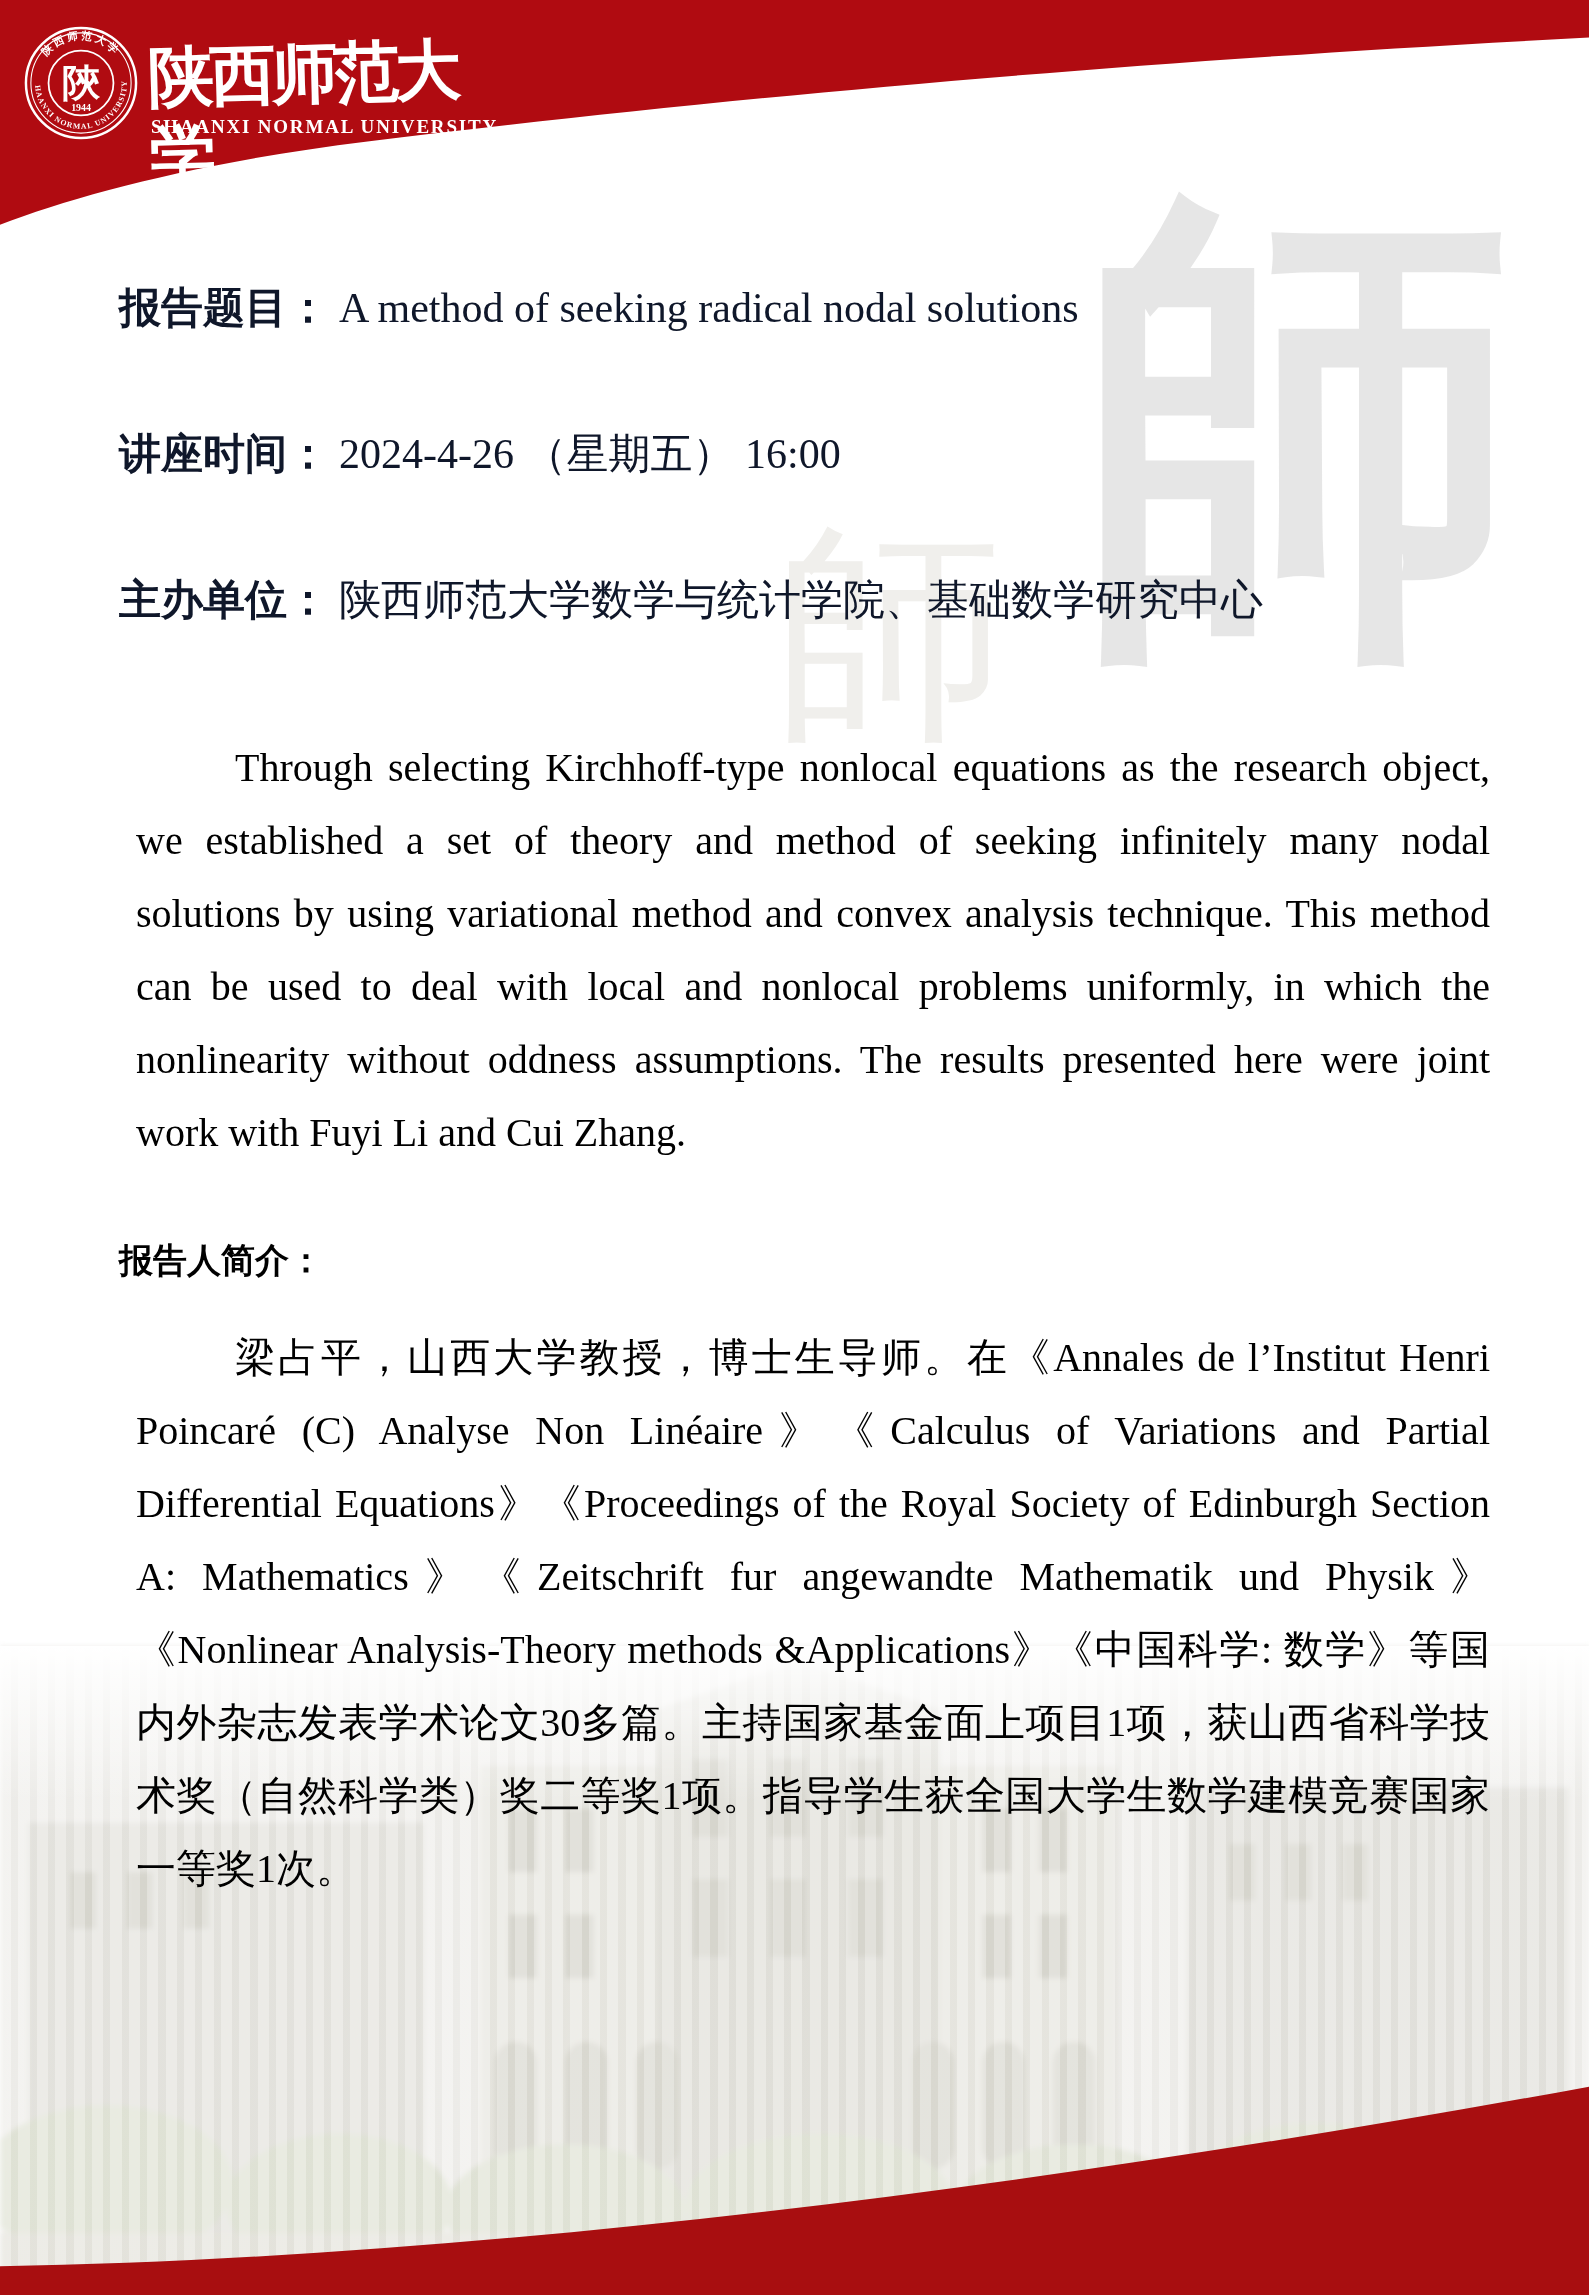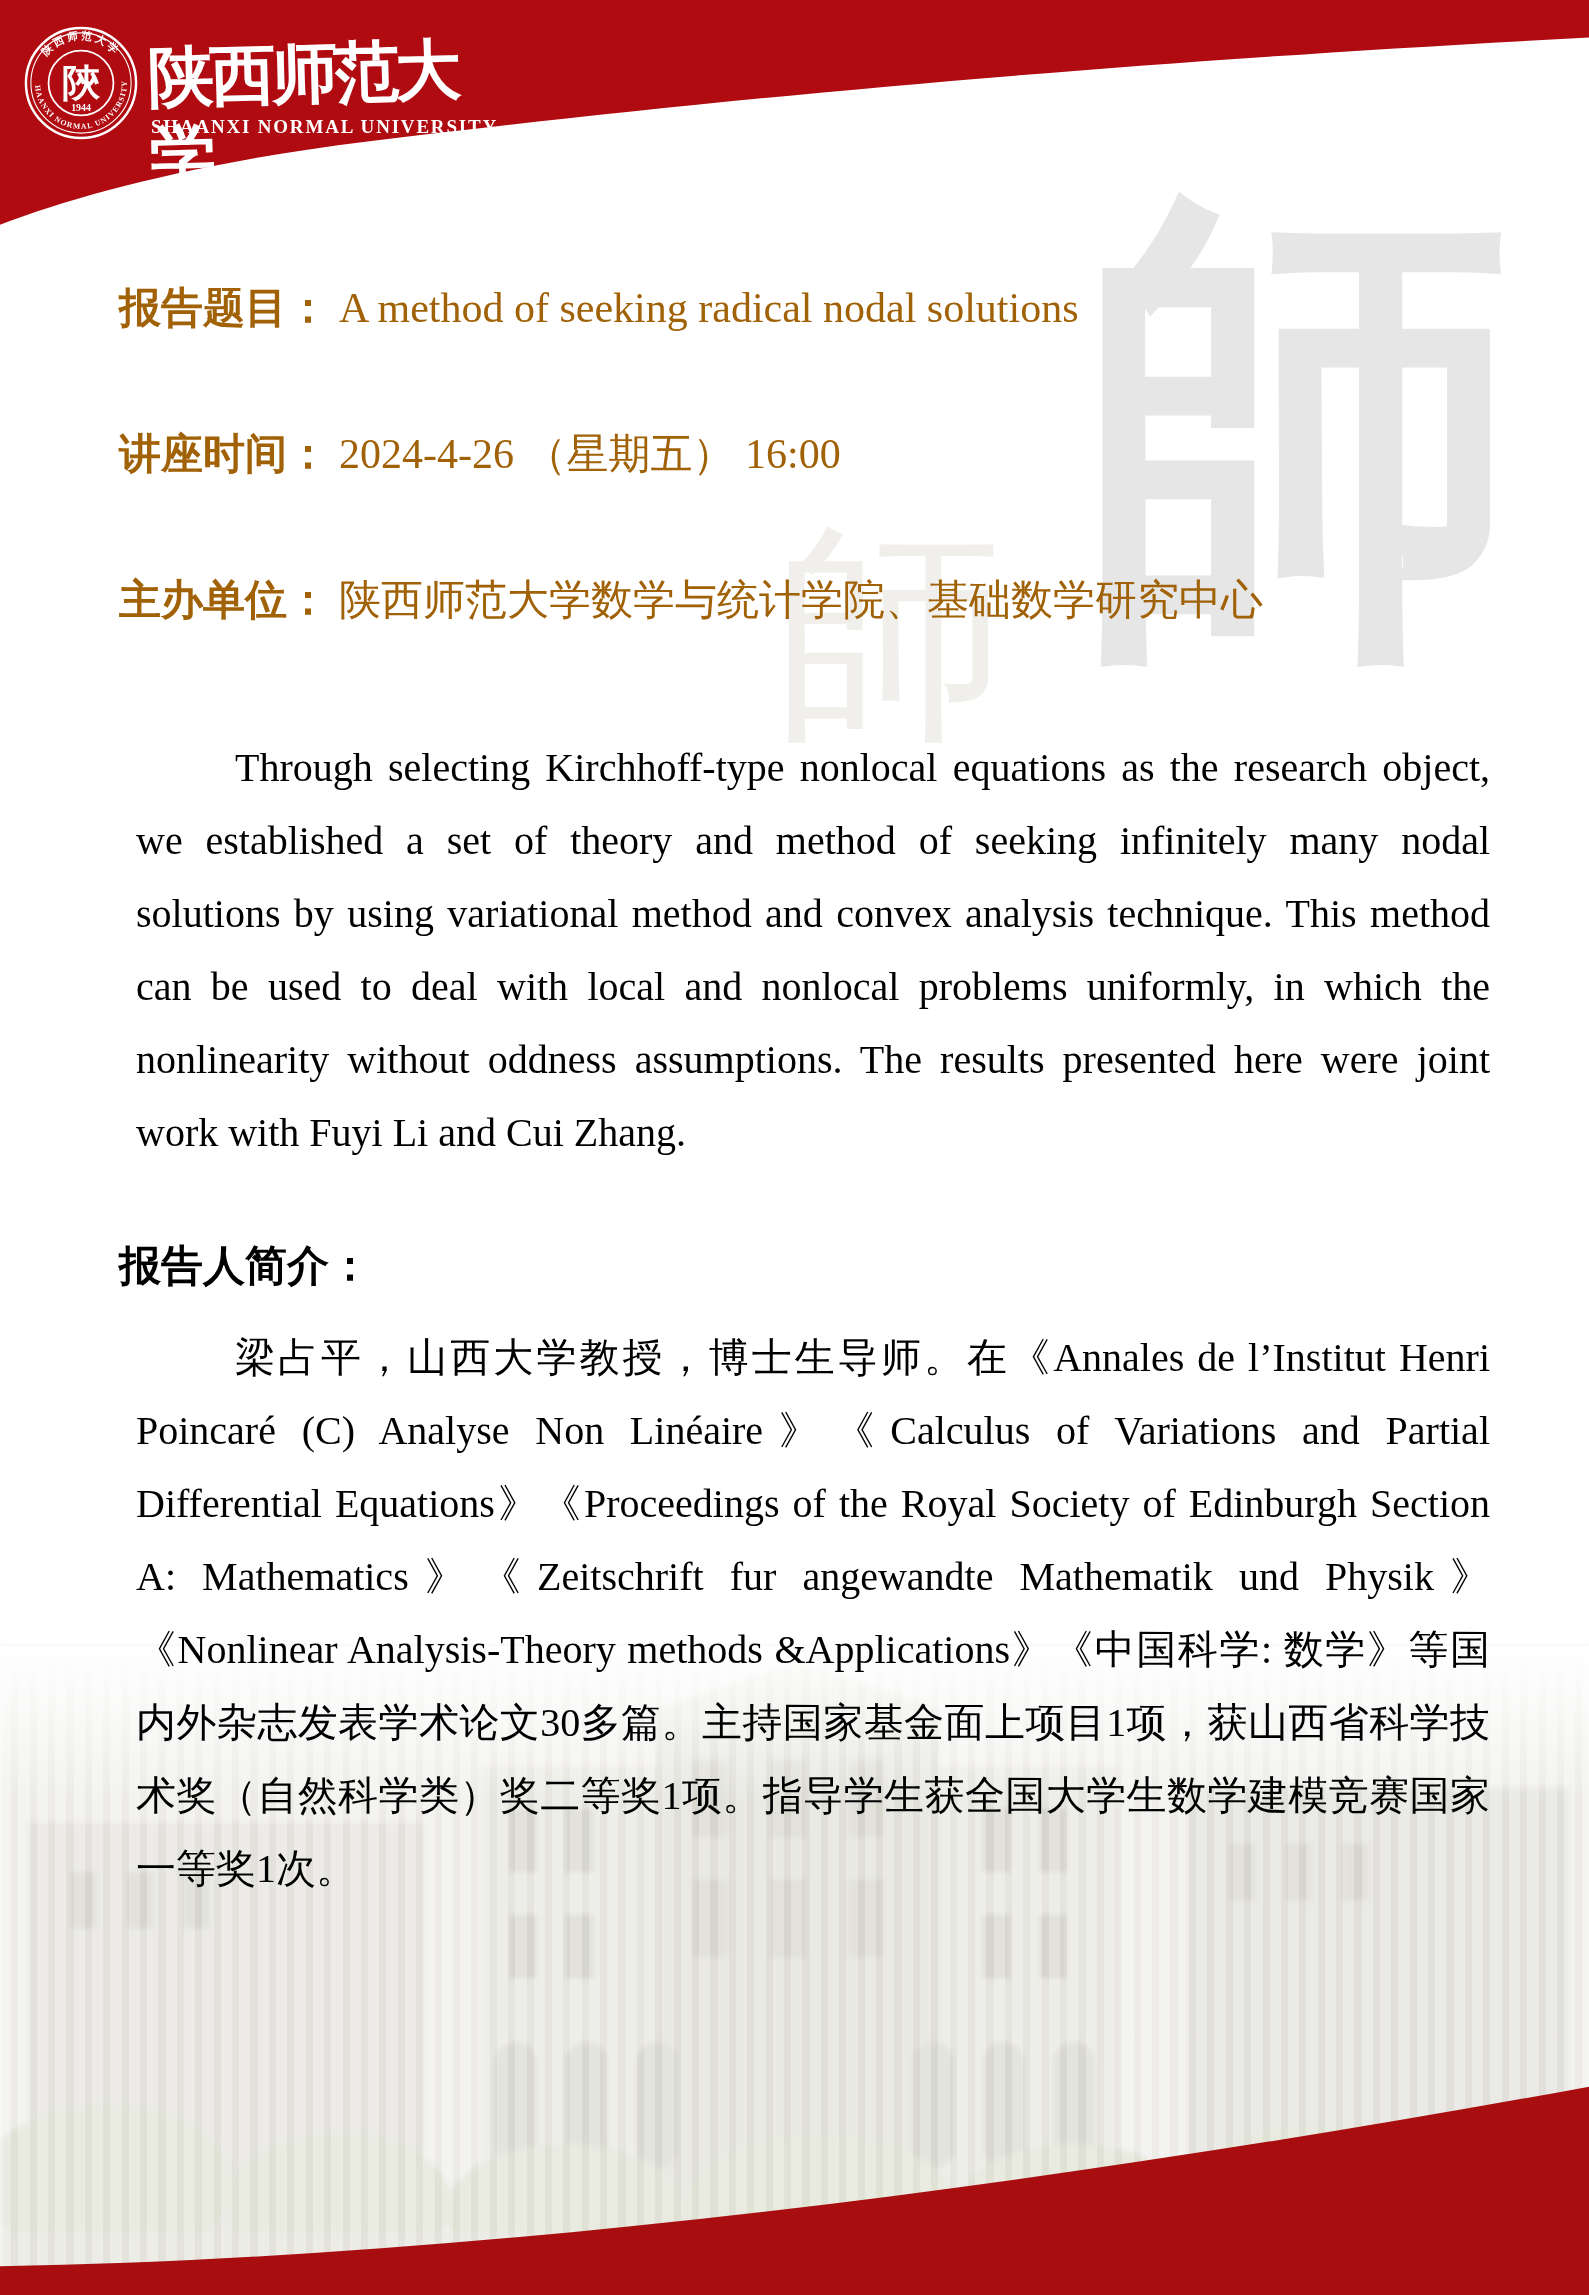--- a/index.html
+++ b/index.html
@@ -32,34 +32,34 @@
     font-size:438px;line-height:537px;color:#dedede;opacity:.75;
     transform:scaleY(1.12);font-weight:bold;text-align:center;
   }
   #wm-secondary{
     left:742px;top:495px;width:297px;height:297px;
     font-size:233px;line-height:283px;color:#f0efec;text-align:center;
   }
   
   .info-row{
     position:absolute;left:119px;width:1371px;height:49px;z-index:4;
-    font-size:42px;line-height:47px;color:#a16207;white-space:nowrap;
+    font-size:42px;line-height:47px;color:#0f172a;white-space:nowrap;
   }
   .info-label{font-weight:bold;}
   .info-value{margin-left:10px;}
   
   .para{
     position:absolute;left:119px;width:1354px;z-index:4;
     font-size:40px;line-height:73px;color:#000;
     text-align:justify;text-justify:inter-word;margin:17px;
   }
   #abstract-text{top:714px;text-indent:99px;}
   #bio-heading{
     position:absolute;left:119px;top:1238px;z-index:4;
-    font-size:42px;font-weight:bold;color:#000;font-family:Liberation Mono, monospace;
+    font-size:34px;font-weight:bold;color:#000;font-family:Liberation Mono, monospace;
   }
   #bio-text{top:1304px;text-indent:99px;}
   
   #campus-photo{
     position:absolute;left:0;top:1646px;width:1590px;height:649px;z-index:0;
   }
   #campus-photo .photo-base{
     position:absolute;inset:0;
     background:linear-gradient(to bottom,
       rgba(240,239,236,0) 0%,

